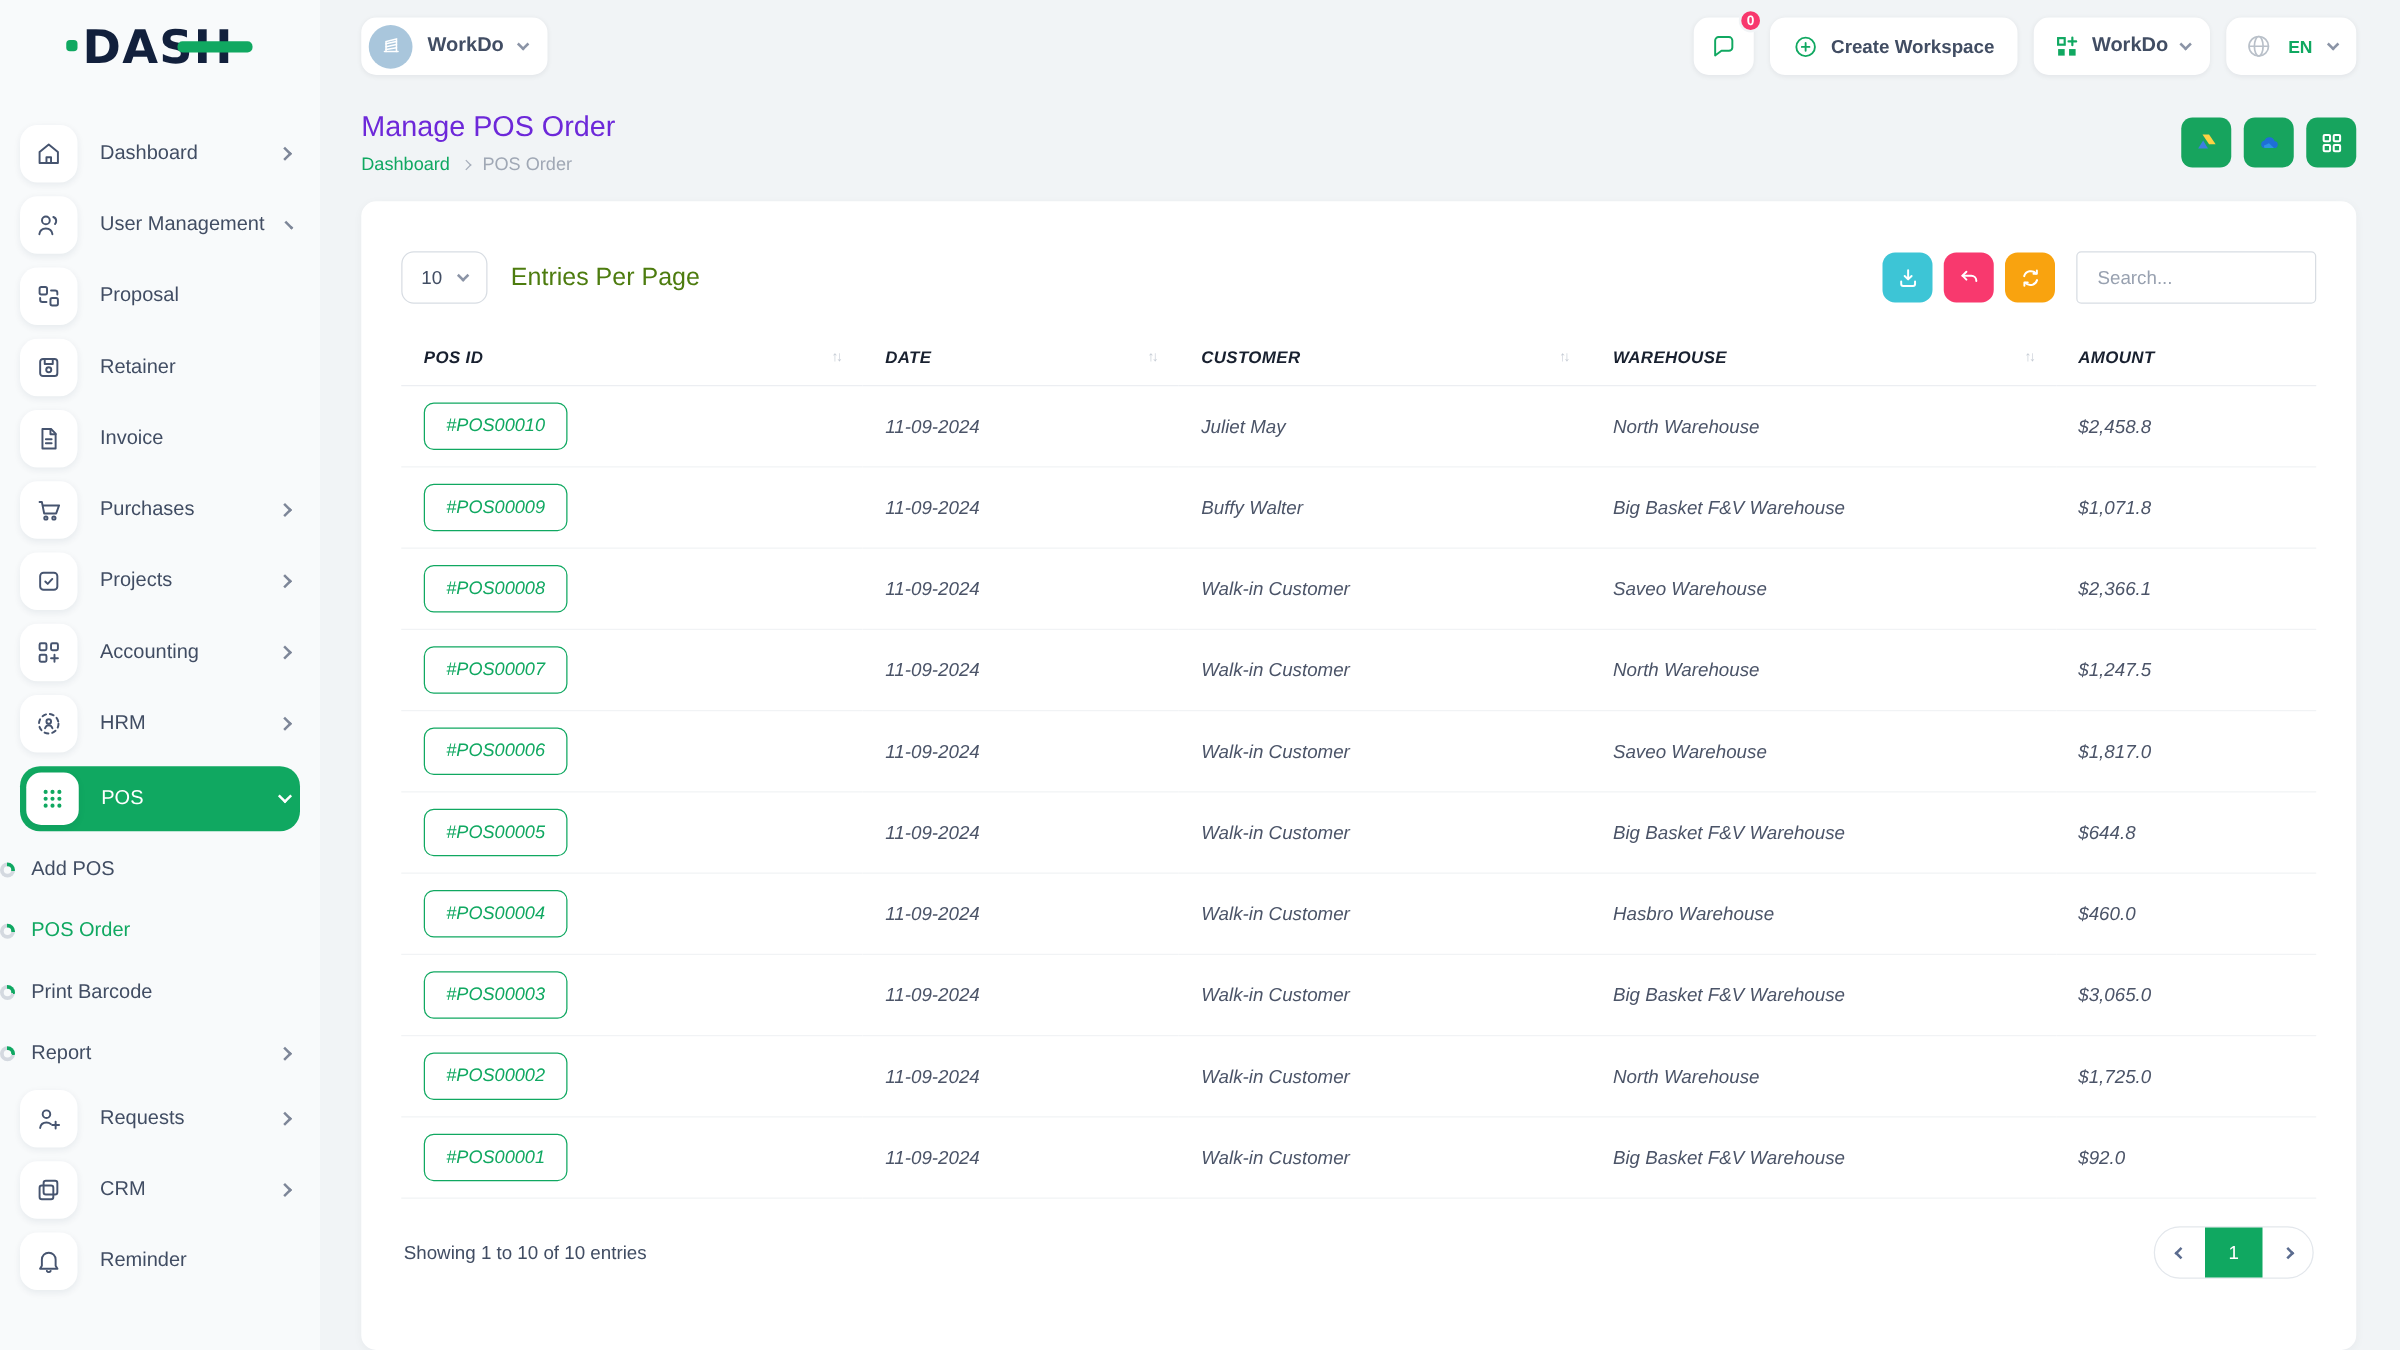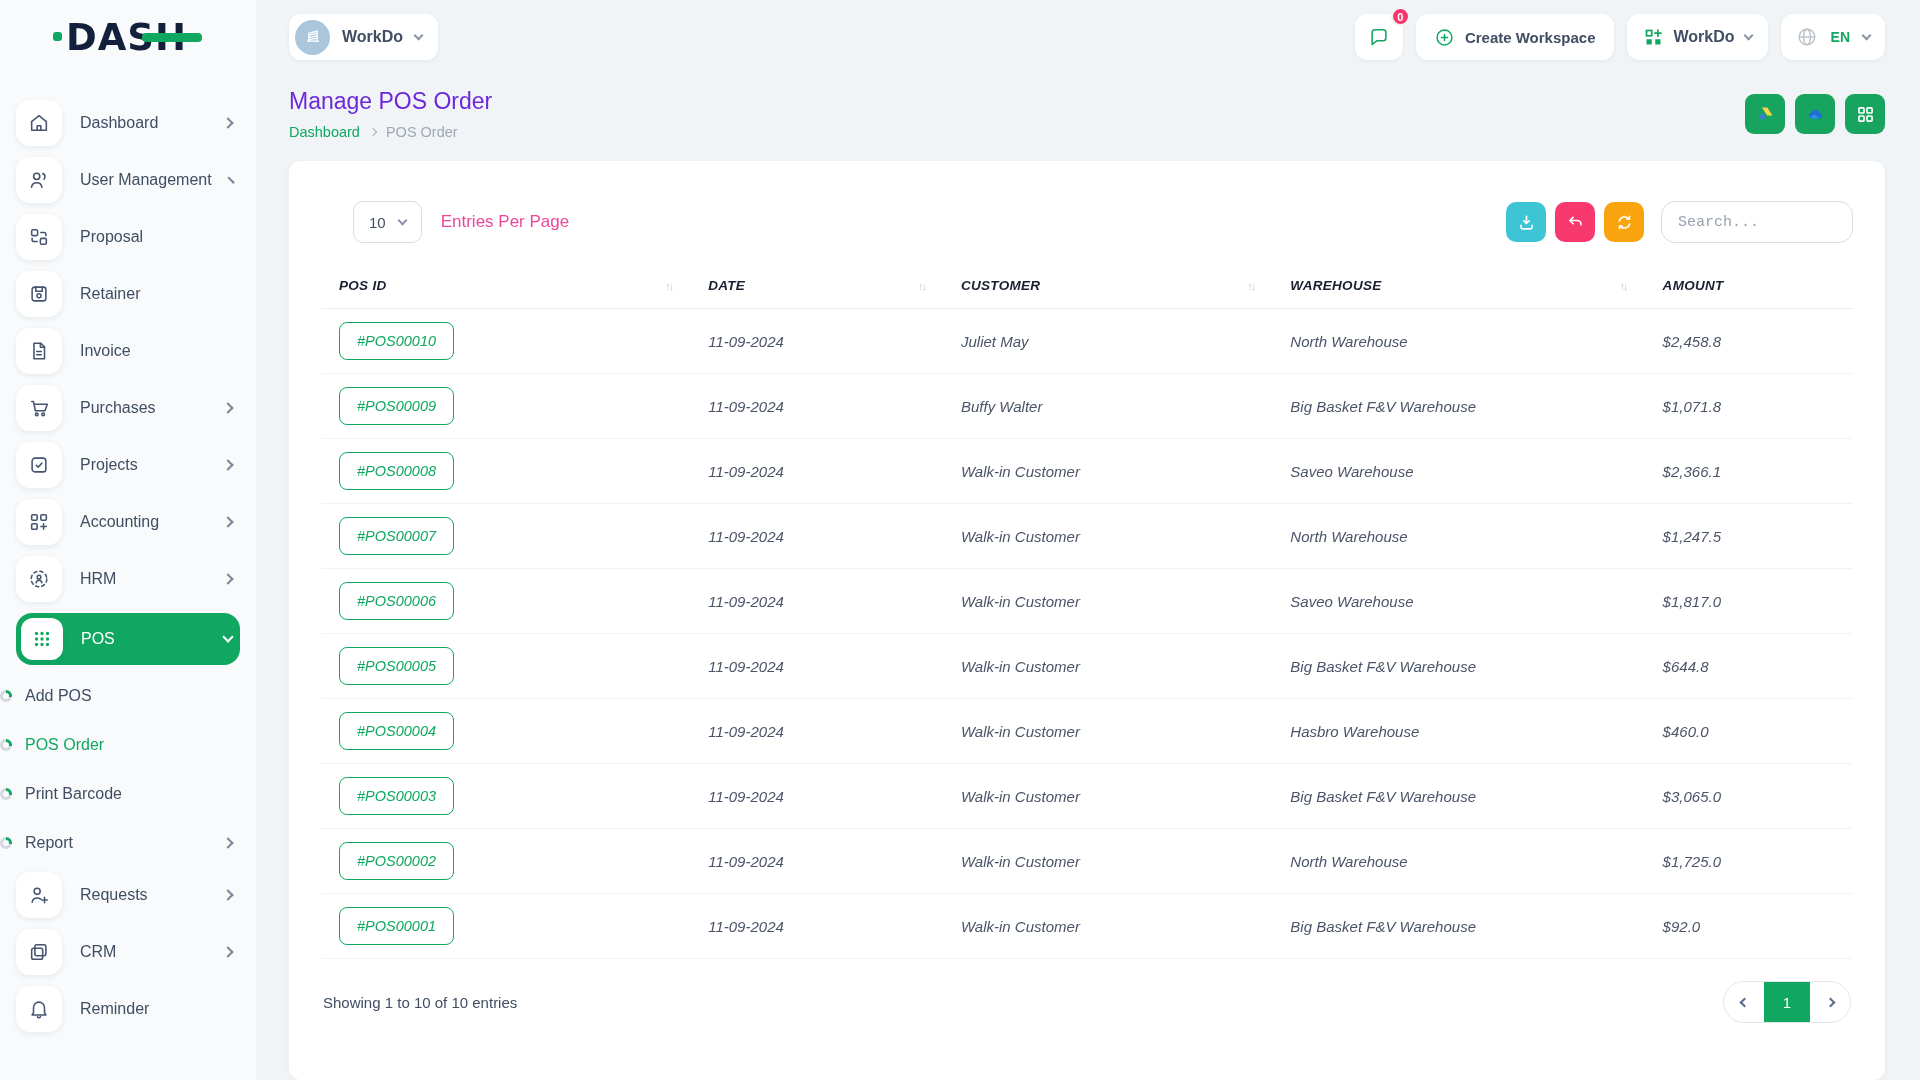--- a/index.html
+++ b/index.html
@@ -68,31 +68,31 @@
   .page-title { font-size: 23px; font-weight: 400; color: #6d28d9; }
   .breadcrumb { display: flex; align-items: center; gap: 10px; margin-top: 9px; font-size: 14.5px; }
   .bc-link { color: #10a861; cursor: pointer; }
   .bc-sep { display: inline-block; width: 6px; height: 6px; border-right: 1.6px solid #a6adba; border-bottom: 1.6px solid #a6adba; transform: rotate(-45deg); }
   .bc-current { color: #a0a8b5; }
   .head-actions { display: flex; gap: 10px; margin-top: 6px; }
   .sq-btn { width: 40px; height: 40px; border: none; border-radius: 9px; display: flex; align-items: center; justify-content: center; cursor: pointer; background: #17a45e; }
   .sq-btn svg { width: 21px; height: 21px; }
   
   .card { background: #fff; border-radius: 12px; margin-top: 21px; padding: 40px 32px 0 32px; flex: 1; box-shadow: 0 2px 8px rgba(16,24,40,.04); display: flex; flex-direction: column; overflow: hidden; }
-  .controls { display: flex; justify-content: space-between; align-items: center; margin-bottom: 35px; margin-left: 32px; }
+  .controls { display: flex; justify-content: space-between; align-items: center; margin-bottom: 35px; }
   .entries { display: flex; align-items: center; gap: 19px; }
   .select-box { height: 42px; border: 1px solid #d8dde3; border-radius: 10px; background: #fff; display: flex; align-items: center; gap: 13px; padding: 0 15px; font-size: 15px; color: #414d63; cursor: pointer; }
-  .entries-label { font-size: 17px; color: #ec4899; }
+  .entries-label { font-size: 20px; color: #4d7c0f; }
   .controls-right { display: flex; align-items: center; gap: 9px; }
   .tool-btn { width: 40px; height: 40px; border: none; border-radius: 10px; display: flex; align-items: center; justify-content: center; cursor: pointer; color: #fff; }
   .tool-btn svg { width: 19px; height: 19px; }
   .tool-download { background: #3dc5d6; }
   .tool-undo { background: #f8396e; }
   .tool-refresh { background: #f9a30f; }
-  .search-input { width: 192px; height: 42px; border: 1px solid #d8dde3; border-radius: 14px; padding: 0 16px; font-size: 15px; color: #414d63; outline: none; margin-left: 8px; font-family: Liberation Mono, monospace; }
+  .search-input { width: 192px; height: 42px; border: 1px solid #d8dde3; border-radius: 4px; padding: 0 16px; font-size: 15px; color: #414d63; outline: none; margin-left: 8px; font-family: Liberation Sans, sans-serif; }
   .search-input::placeholder { color: #98a1b0; }
   
   table { width: 100%; border-collapse: collapse; table-layout: fixed; font-style: italic; }
   col.c1 { width: 24.1%; } col.c2 { width: 16.5%; } col.c3 { width: 21.5%; } col.c4 { width: 24.3%; } col.c5 { width: 13.6%; }
   th { text-align: left; padding: 0 18px 15px 18px; border-bottom: 1px solid #eceef2; cursor: pointer; }
   .th-flex { display: flex; align-items: center; justify-content: space-between; }
   .th-label { font-size: 13.5px; font-weight: 700; color: #18202f; letter-spacing: .3px; }
   .sort { font-size: 11px; color: #c5cbd4; letter-spacing: -2px; }
   td { height: 65px; padding: 0 18px; font-size: 15px; color: #4b5468; border-bottom: 1px solid #f1f3f5; }
   .pos-badge { display: inline-block; padding: 10px 17px; border: 1px solid #10a861; border-radius: 8px; color: #10a861; font-size: 14.5px; background: #fff; cursor: pointer; }

